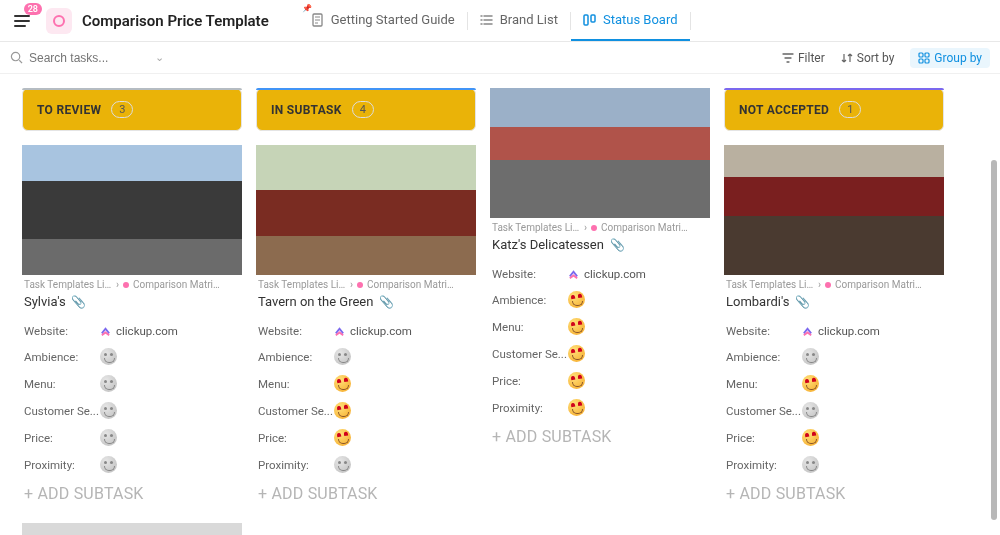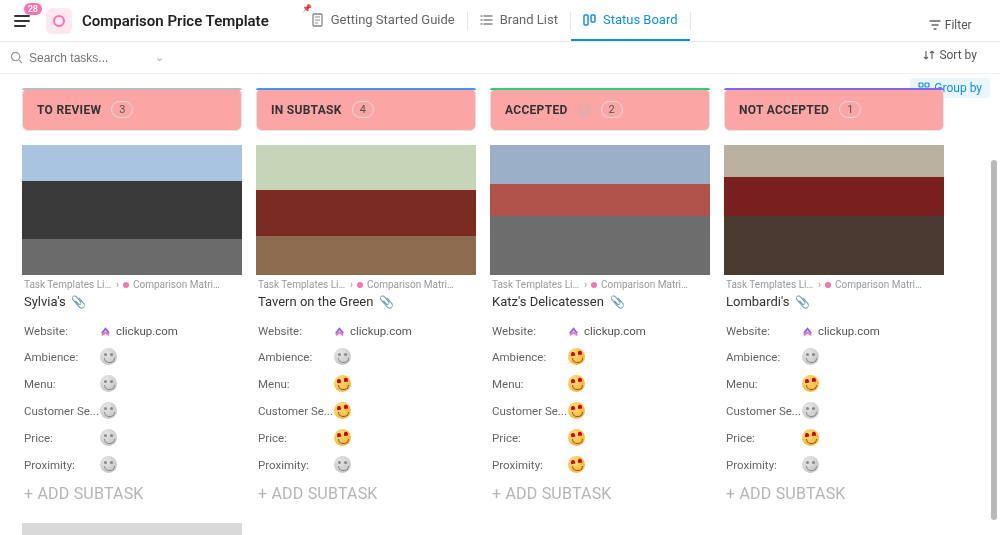--- a/index.html
+++ b/index.html
@@ -14,26 +14,26 @@
   .tabs { display:flex; align-items:center; height: 100%; margin-left: 10px; }
   .tab { display:flex; align-items:center; gap: 6px; height: 100%; padding: 0 12px; color: #666; cursor:pointer; font-size: 13px; border-bottom: 2px solid transparent; position: relative; }
   .tab.active { color: #1090e0; border-bottom-color: #1090e0; }
   .tab svg { width: 14px; height: 14px; }
   .tab .pin { position:absolute; top:4px; left:4px; font-size:8px; color:#aaa; }
   .tab-sep { width:1px; height:18px; background:#e4e4e4; }
   .toolbar { display:flex; align-items:center; height: 32px; border-bottom: 1px solid #f0f0f0; padding: 0 10px; gap: 12px; }
   .search { display:flex; align-items:center; gap:6px; color:#aaa; flex:0 0 180px; }
   .search input { border:none; outline:none; font-size:12px; color:#888; width:120px; }
   .chev { color:#aaa; font-size:11px; }
-  .toolbar-right { margin-left:auto; display:flex; align-items:center; gap:16px; font-size:12px; color:#555;flex-direction:column; }
+  .toolbar-right { margin-left:auto; display:flex; align-items:center; gap:16px; font-size:12px; color:#555; }
   .tool-btn { display:flex; align-items:center; gap:4px; cursor:pointer; }
   .tool-btn.grp { color:#1090e0; background:#eaf6fd; padding:3px 8px; border-radius:4px; }
   .board { display:flex; gap:14px; padding: 14px 22px 0 22px; height: calc(535px - 74px); overflow:hidden; }
   .column { flex: 0 0 220px; display:flex; flex-direction:column; }
-  .col-header { border:1px solid #e4e4e4; border-radius:6px; padding:12px 14px; margin-bottom:14px; background:#fca5a5; position:relative; display:flex; align-items:center; gap:10px; }
+  .col-header { border:1px solid #e4e4e4; border-radius:6px; padding:12px 14px; margin-bottom:14px; background:#eab308; position:relative; display:flex; align-items:center; gap:10px; }
   .col-header::before { content:""; position:absolute; top:-1px; left:-1px; right:-1px; height:2px; border-radius:6px 6px 0 0; }
   .col-header.c0::before { background:#b5bcc2; }
   .col-header.c1::before { background:#4194f6; }
   .col-header.c2::before { background:#2ecd6f; }
   .col-header.c3::before { background:#7b68ee; }
   .col-title { font-size:12px; font-weight:700; color:#333; letter-spacing:0.3px; }
   .count-pill { border:1px solid #ddd; border-radius:10px; font-size:11px; padding:1px 7px; color:#555; }
   .check-ic { width:13px; height:13px; border:1.5px solid #bbb; border-radius:50%; position:relative; display:inline-block; }
   .check-ic::after { content:""; position:absolute; left:3px; top:1px; width:4px; height:7px; border-right:1.5px solid #bbb; border-bottom:1.5px solid #bbb; transform:rotate(40deg); }
   .card { background:#fff; font-size:12px; }
@@ -262,25 +262,20 @@
           <span class="flabel">Proximity:</span>
           <span class="fval">
             <span class="emo grey"></span>
           </span>
         </div>
       <div class="add-sub">+ ADD SUBTASK</div>
     </div>
   </div>
 
   <div class="column">
-    <div class="col-header c2">
-      <span class="col-title">ACCEPTED</span>
-      <span class="check-ic"></span>
-      <span class="count-pill">2</span>
-    </div>
     <div class="card">
       <div class="card-img img-c"></div>
       <div class="crumb">
         <span class="seg">Task Templates Libr...</span>
           <span>›</span>
         <span class="dot"></span>
         <span class="seg">Comparison Matrix Temp...</span>
       </div>
       <div class="card-title">
         <span>Katz's Delicatessen</span>

